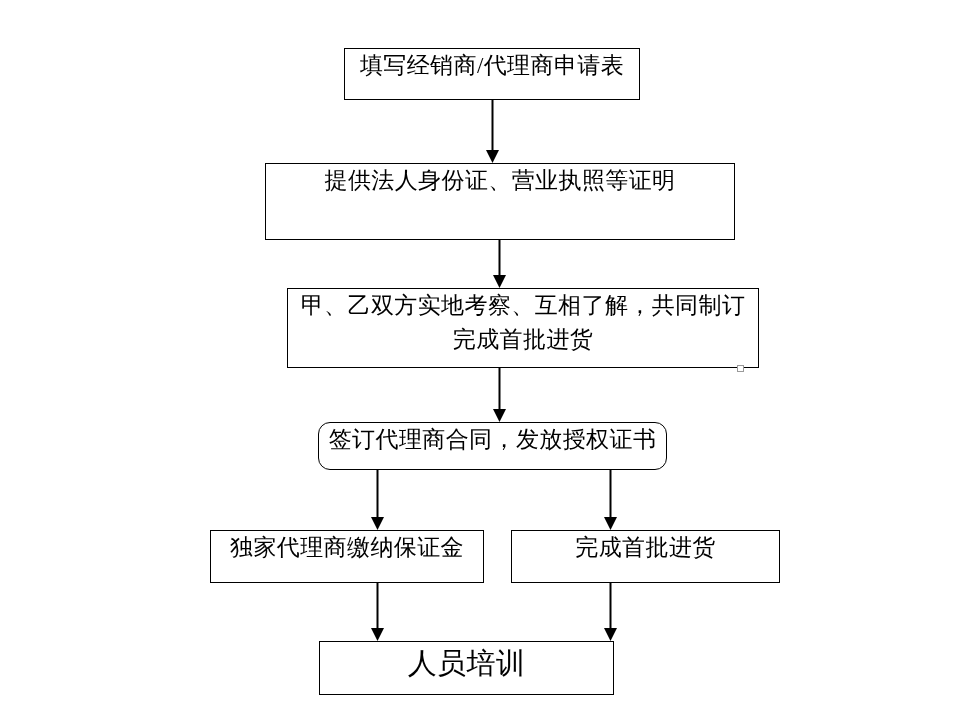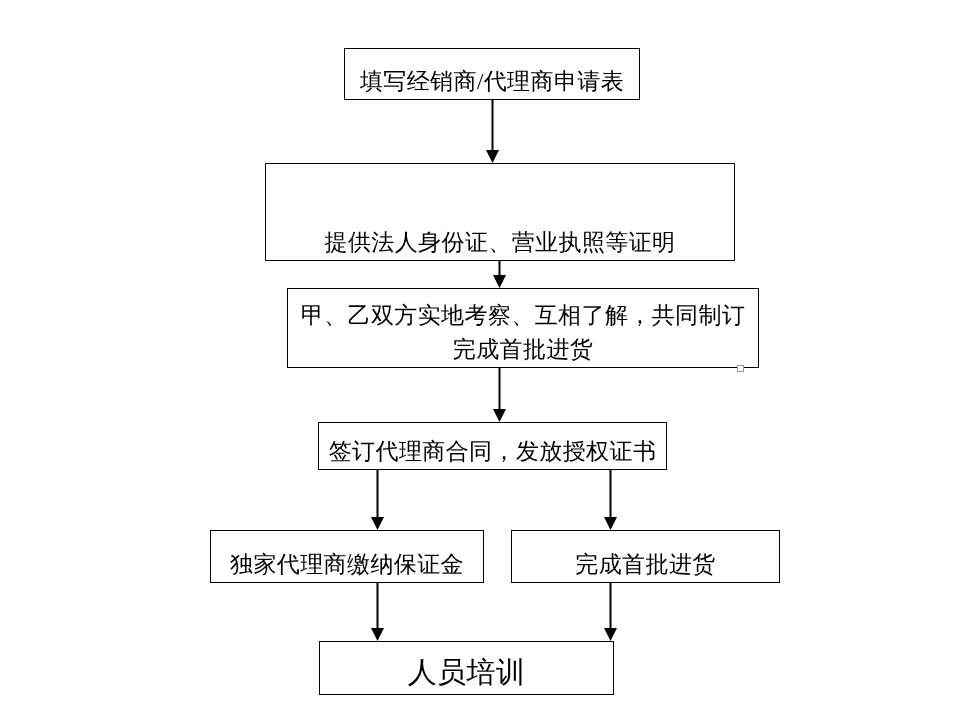--- a/index.html
+++ b/index.html
@@ -19,21 +19,21 @@
     overflow: hidden;
   }
   .node {
     position: absolute;
     box-sizing: border-box;
     background: #ffffff;
     border: 1.4px solid #000000;
     display: flex;
     flex-direction: column;
     align-items: center;
-    justify-content: flex-end;
+    justify-content: flex-start;
     text-align: center;
     color: #000000;
     font-family: "Liberation Serif", "DejaVu Serif", serif;
     font-size: 23px;
     line-height: 1.48;
     letter-spacing: 0.4px;
     white-space: pre;
   }
   .node .line {
     display: block;
@@ -78,20 +78,20 @@
     </svg>
     <svg class="connector" width="17" height="58" style="left: 368.5px; top: 583px;">
       <line x1="8.5" y1="0" x2="8.5" y2="47" stroke="#000000" stroke-width="2"></line>
       <polygon points="2,45 15,45 8.5,58" fill="#000000"></polygon>
     </svg>
     <svg class="connector" width="17" height="58" style="left: 601.5px; top: 583px;">
       <line x1="8.5" y1="0" x2="8.5" y2="47" stroke="#000000" stroke-width="2"></line>
       <polygon points="2,45 15,45 8.5,58" fill="#000000"></polygon>
     </svg>
     <div class="node" style="left: 344px; top: 48px; width: 296px; height: 52px; font-size: 23px; border-color: rgb(0, 0, 0);"><span class="line">填写经销商/代理商申请表</span></div>
-    <div class="node" style="left: 265px; top: 163px; width: 470px; height: 98px; font-size: 23px; border-color: rgb(0, 0, 0);"><span class="line">提供法人身份证、营业执照等证明</span></div>
+    <div class="node" style="left: 265px; top: 163px; width: 470px; height: 77px; font-size: 23px; border-color: rgb(0, 0, 0);"><span class="line">提供法人身份证、营业执照等证明</span></div>
     <div class="node" style="left: 263px; top: 288px; width: 472px; height: 80px; font-size: 23px; border-color: rgb(0, 0, 0); margin-left: 24px;"><span class="line">甲、乙双方实地考察、互相了解，共同制订</span><span class="line">完成首批进货</span></div>
-    <div class="node" style="left: 318px; top: 422px; width: 349px; height: 48px; font-size: 23px; border-color: rgb(0, 0, 0);"><span class="line">签订代理商合同，发放授权证书</span></div>
+    <div class="node" style="left: 318px; top: 422px; width: 349px; height: 48px; font-size: 23px; border-color: rgb(0, 0, 0); border-radius: 12px;"><span class="line">签订代理商合同，发放授权证书</span></div>
     <div class="node" style="left: 511px; top: 530px; width: 269px; height: 53px; font-size: 23px; border-color: rgb(0, 0, 0);"><span class="line">完成首批进货</span></div>
     <div class="node" style="left: 210px; top: 530px; width: 274px; height: 53px; font-size: 23px; border-color: rgb(0, 0, 0);"><span class="line">独家代理商缴纳保证金</span></div>
     <div class="node" style="left: 319px; top: 641px; width: 295px; height: 54px; font-size: 29px; border-color: rgb(0, 0, 0);"><span class="line">人员培训</span></div>
     <div class="handle" style="left: 737px; top: 365px; border-color: rgb(154, 154, 154);"></div>
   </div>
 
 </body></html>

